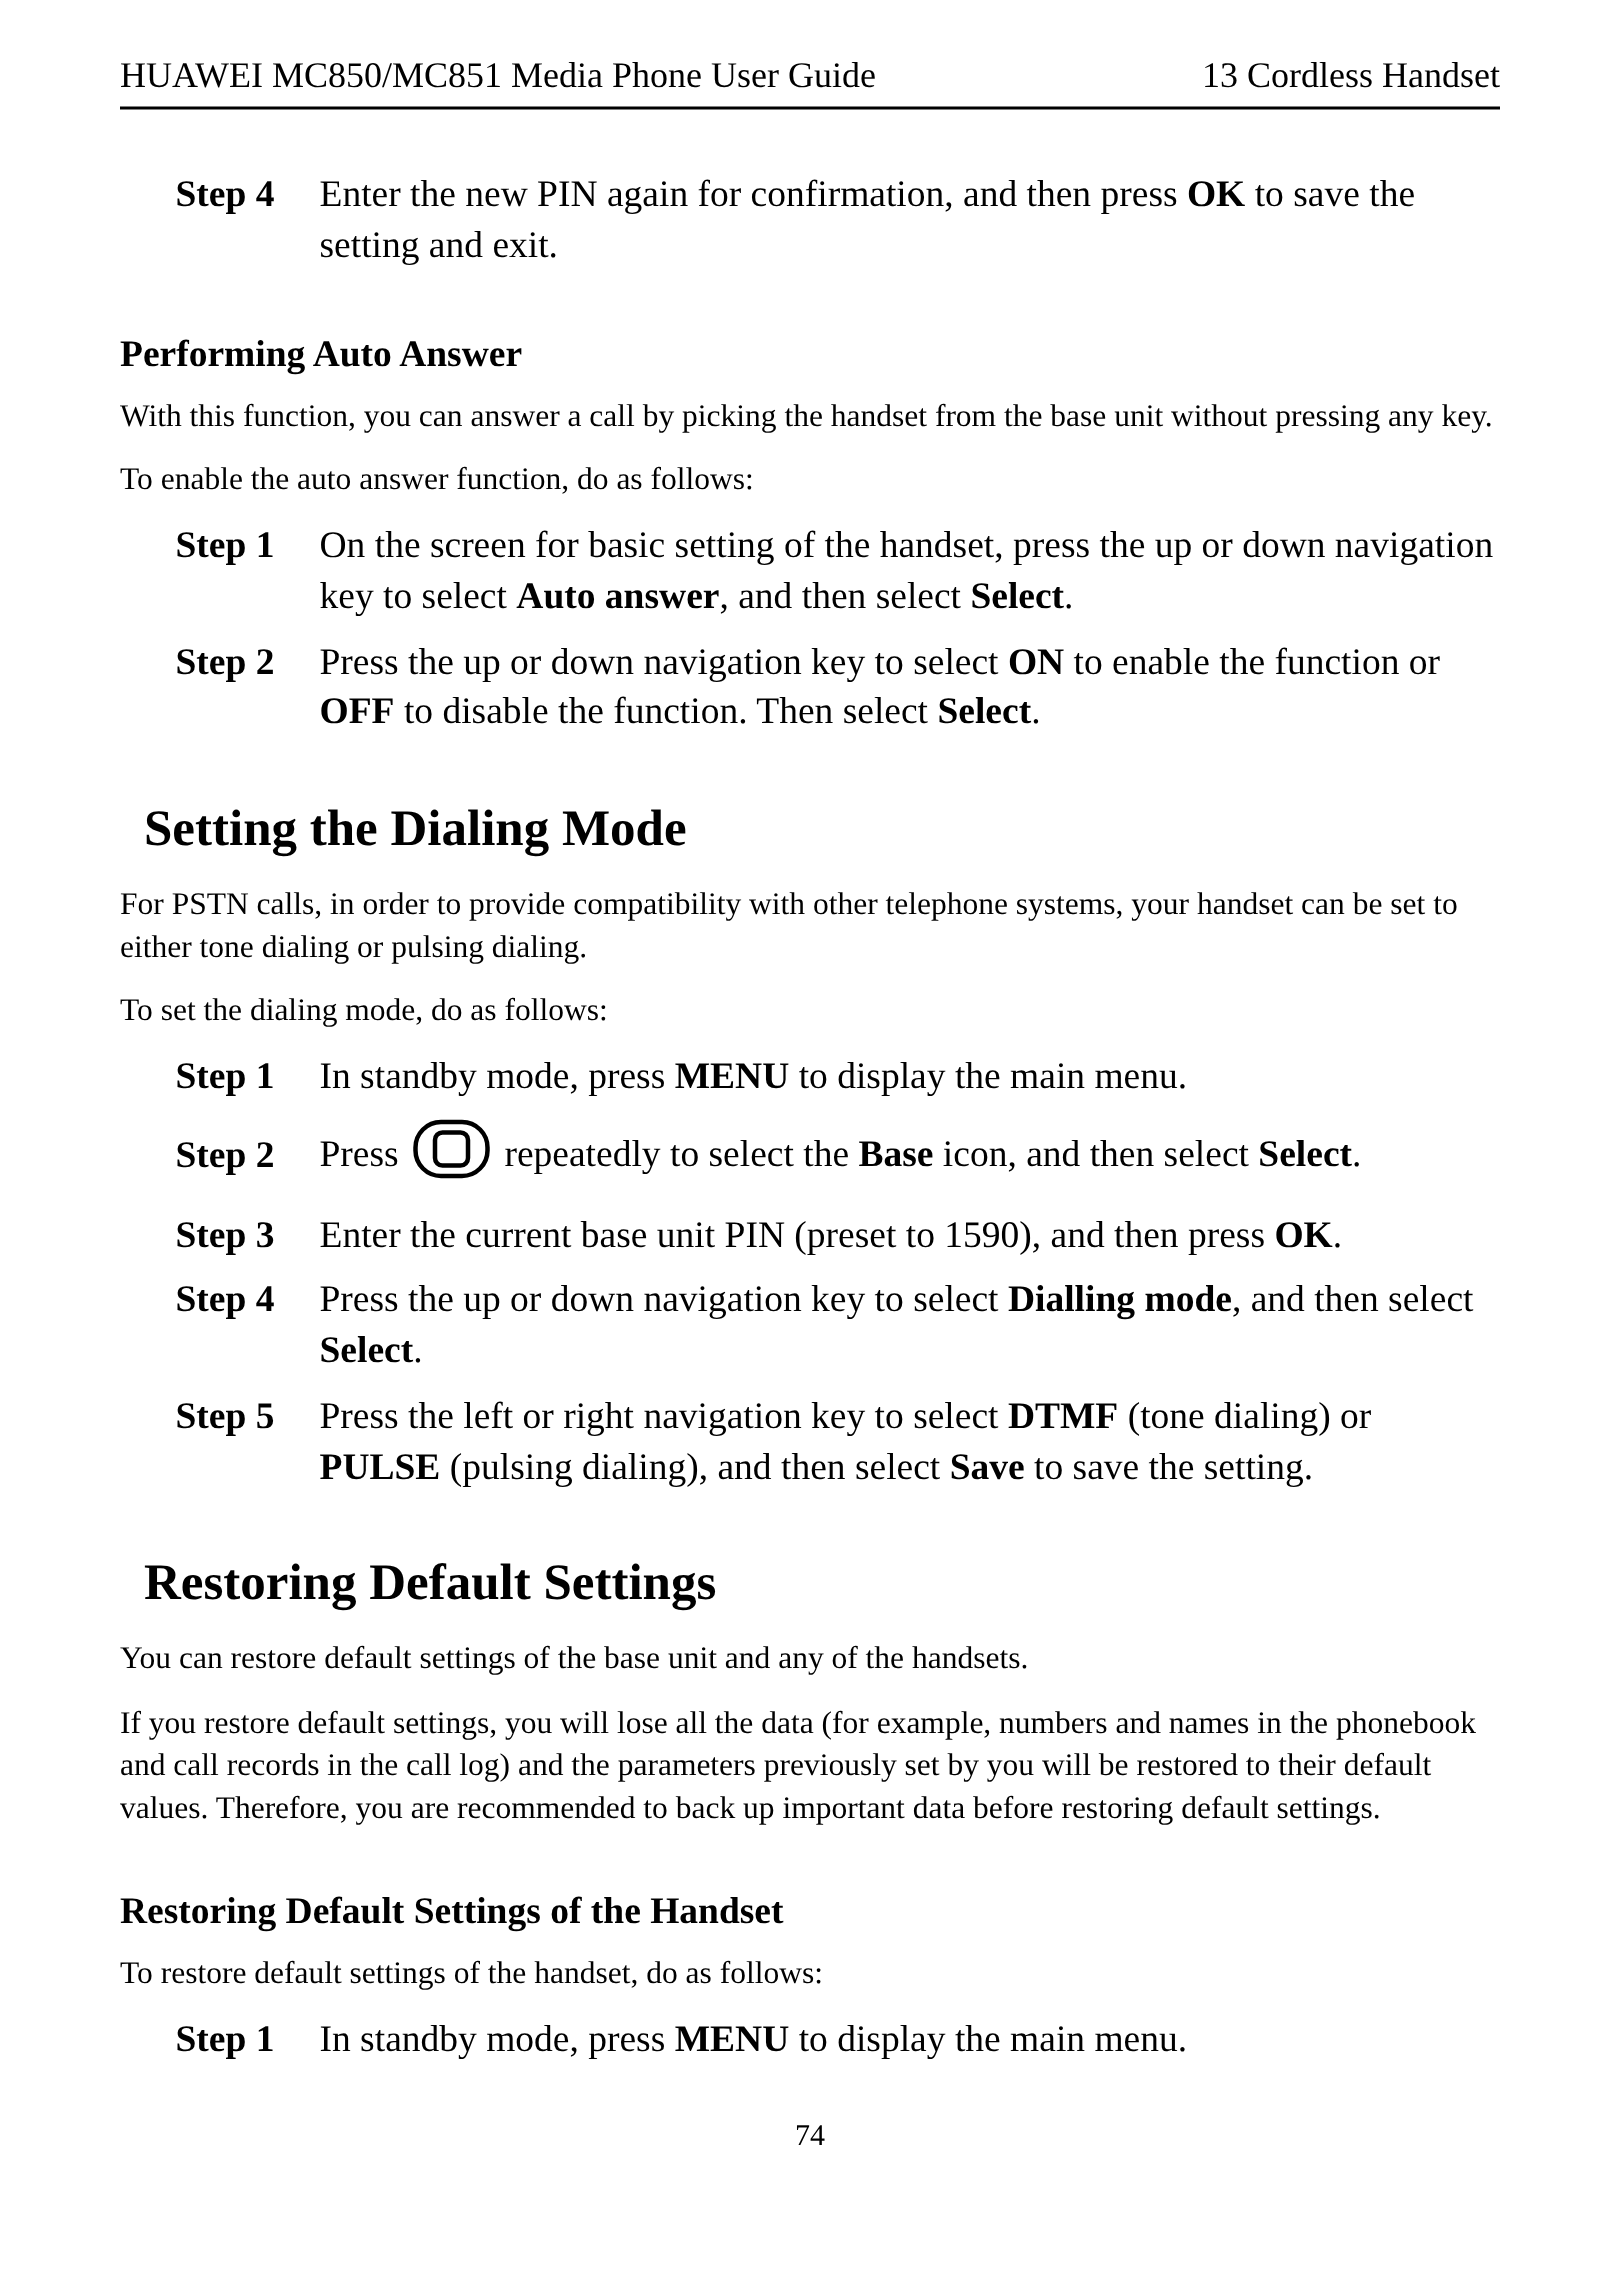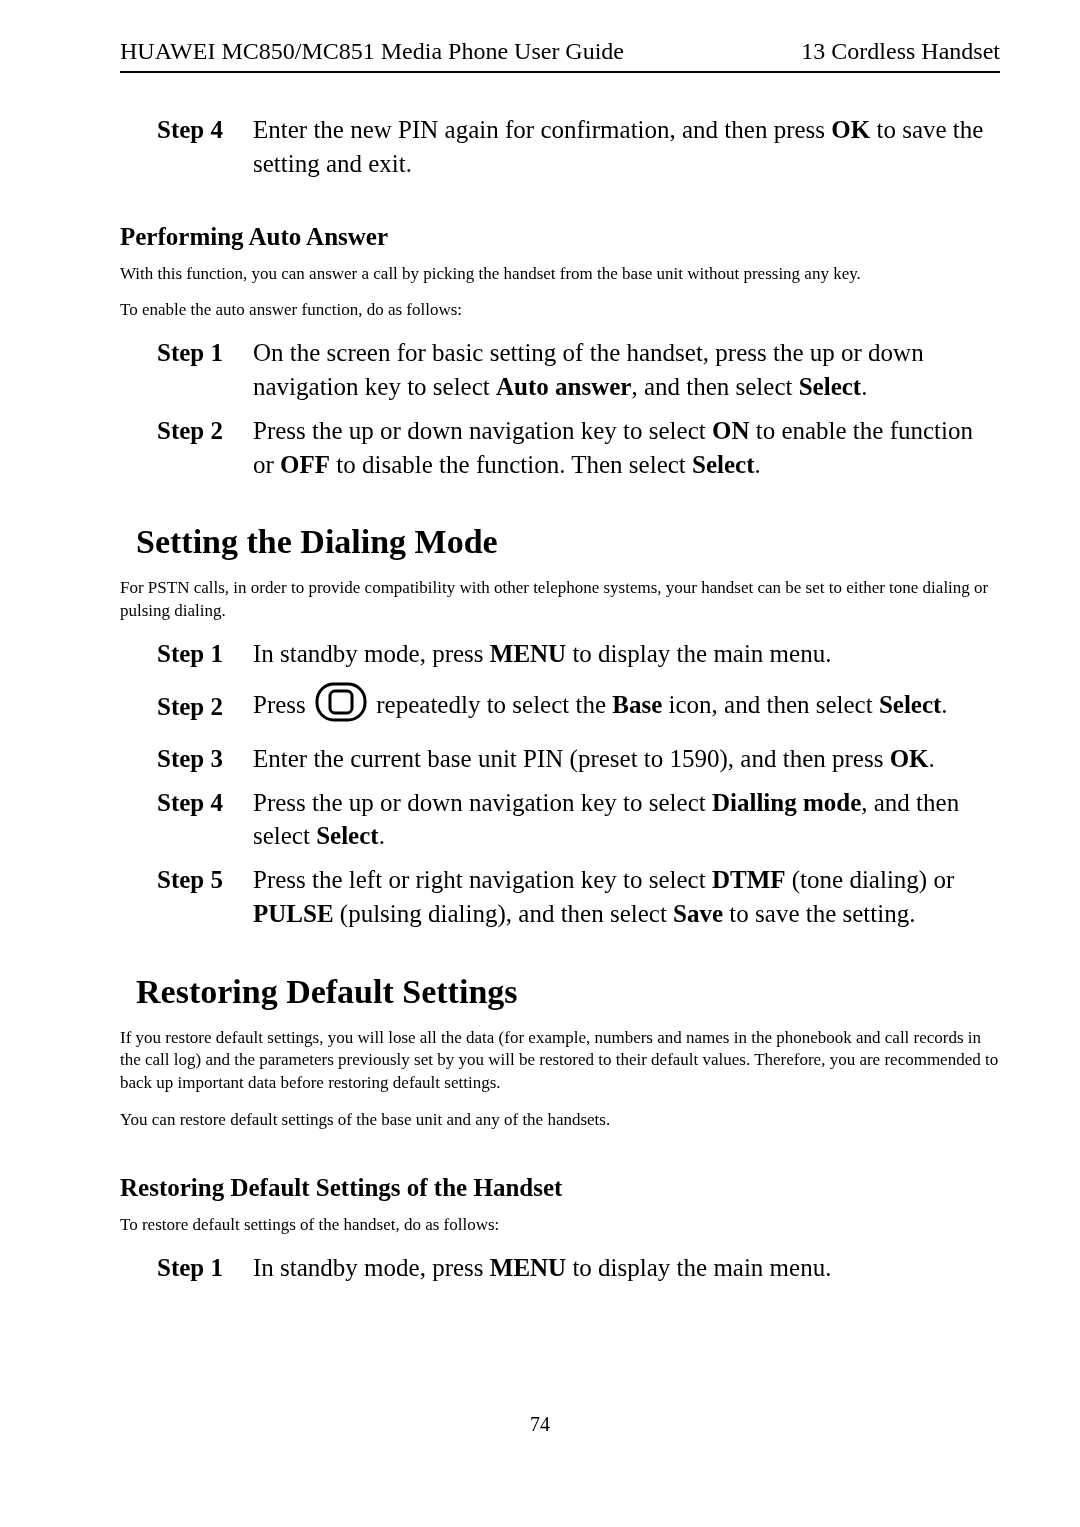--- a/index.html
+++ b/index.html
@@ -6,21 +6,21 @@
     margin: 0;
     padding: 0;
     background: #fff;
     font-family: "Times New Roman", Times, serif;
     color: #000;
   }
   .page {
     width: 1080px;
     height: 1472px;
     box-sizing: border-box;
-    padding: 38px 80px 0 120px;
+    padding: 38px 80px 0 80px;
     position: relative;
   }
   .running-head {
     display: flex;
     justify-content: space-between;
     font-size: 24px;
     padding-bottom: 6px;
     border-bottom: 2px solid #000;
     margin-bottom: 40px;
   }
@@ -39,21 +39,21 @@
   .step-body {
     flex: 1;
   }
   .h3 {
     font-weight: bold;
     font-size: 25px;
     margin-top: 42px;
     margin-bottom: 12px;
   }
   .para {
-    font-size: 17px;
+    font-size: 21px;
     line-height: 1.35;
     margin-bottom: 14px;
   }
   .h2 {
     font-weight: bold;
     font-size: 34px;
     margin-top: 42px;
     margin-bottom: 16px;
     margin-left: 16px;
   }
@@ -102,20 +102,21 @@
 
   <div class="step-row">
     <div class="step-label">Step 2</div>
     <div class="step-body">
       <span>Press the up or down navigation key to select </span><b>ON</b><span> to enable the function or </span><b>OFF</b><span> to disable the function. Then select </span><b>Select</b><span>.</span>
     </div>
   </div>
 
   <div class="h2">Setting the Dialing Mode</div>
   <div class="para">For PSTN calls, in order to provide compatibility with other telephone systems, your handset can be set to either tone dialing or pulsing dialing.</div>
+  <div class="para">To set the dialing mode, do as follows:</div>
 
   <div class="step-row">
     <div class="step-label">Step 1</div>
     <div class="step-body">
       <span>In standby mode, press </span><b>MENU</b><span> to display the main menu.</span>
     </div>
   </div>
 
   <div class="step-row" style="align-items:center;">
     <div class="step-label">Step 2</div>
@@ -146,22 +147,22 @@
   </div>
 
   <div class="step-row">
     <div class="step-label">Step 5</div>
     <div class="step-body">
       <span>Press the left or right navigation key to select </span><b>DTMF</b><span> (tone dialing) or </span><b>PULSE</b><span> (pulsing dialing), and then select </span><b>Save</b><span> to save the setting.</span>
     </div>
   </div>
 
   <div class="h2">Restoring Default Settings</div>
+  <div class="para">You can restore default settings of the base unit and any of the handsets.</div>
   <div class="para">If you restore default settings, you will lose all the data (for example, numbers and names in the phonebook and call records in the call log) and the parameters previously set by you will be restored to their default values. Therefore, you are recommended to back up important data before restoring default settings.</div>
-  <div class="para">You can restore default settings of the base unit and any of the handsets.</div>
 
   <div class="h3">Restoring Default Settings of the Handset</div>
   <div class="para">To restore default settings of the handset, do as follows:</div>
 
   <div class="step-row">
     <div class="step-label">Step 1</div>
     <div class="step-body">
       <span>In standby mode, press </span><b>MENU</b><span> to display the main menu.</span>
     </div>
   </div>

